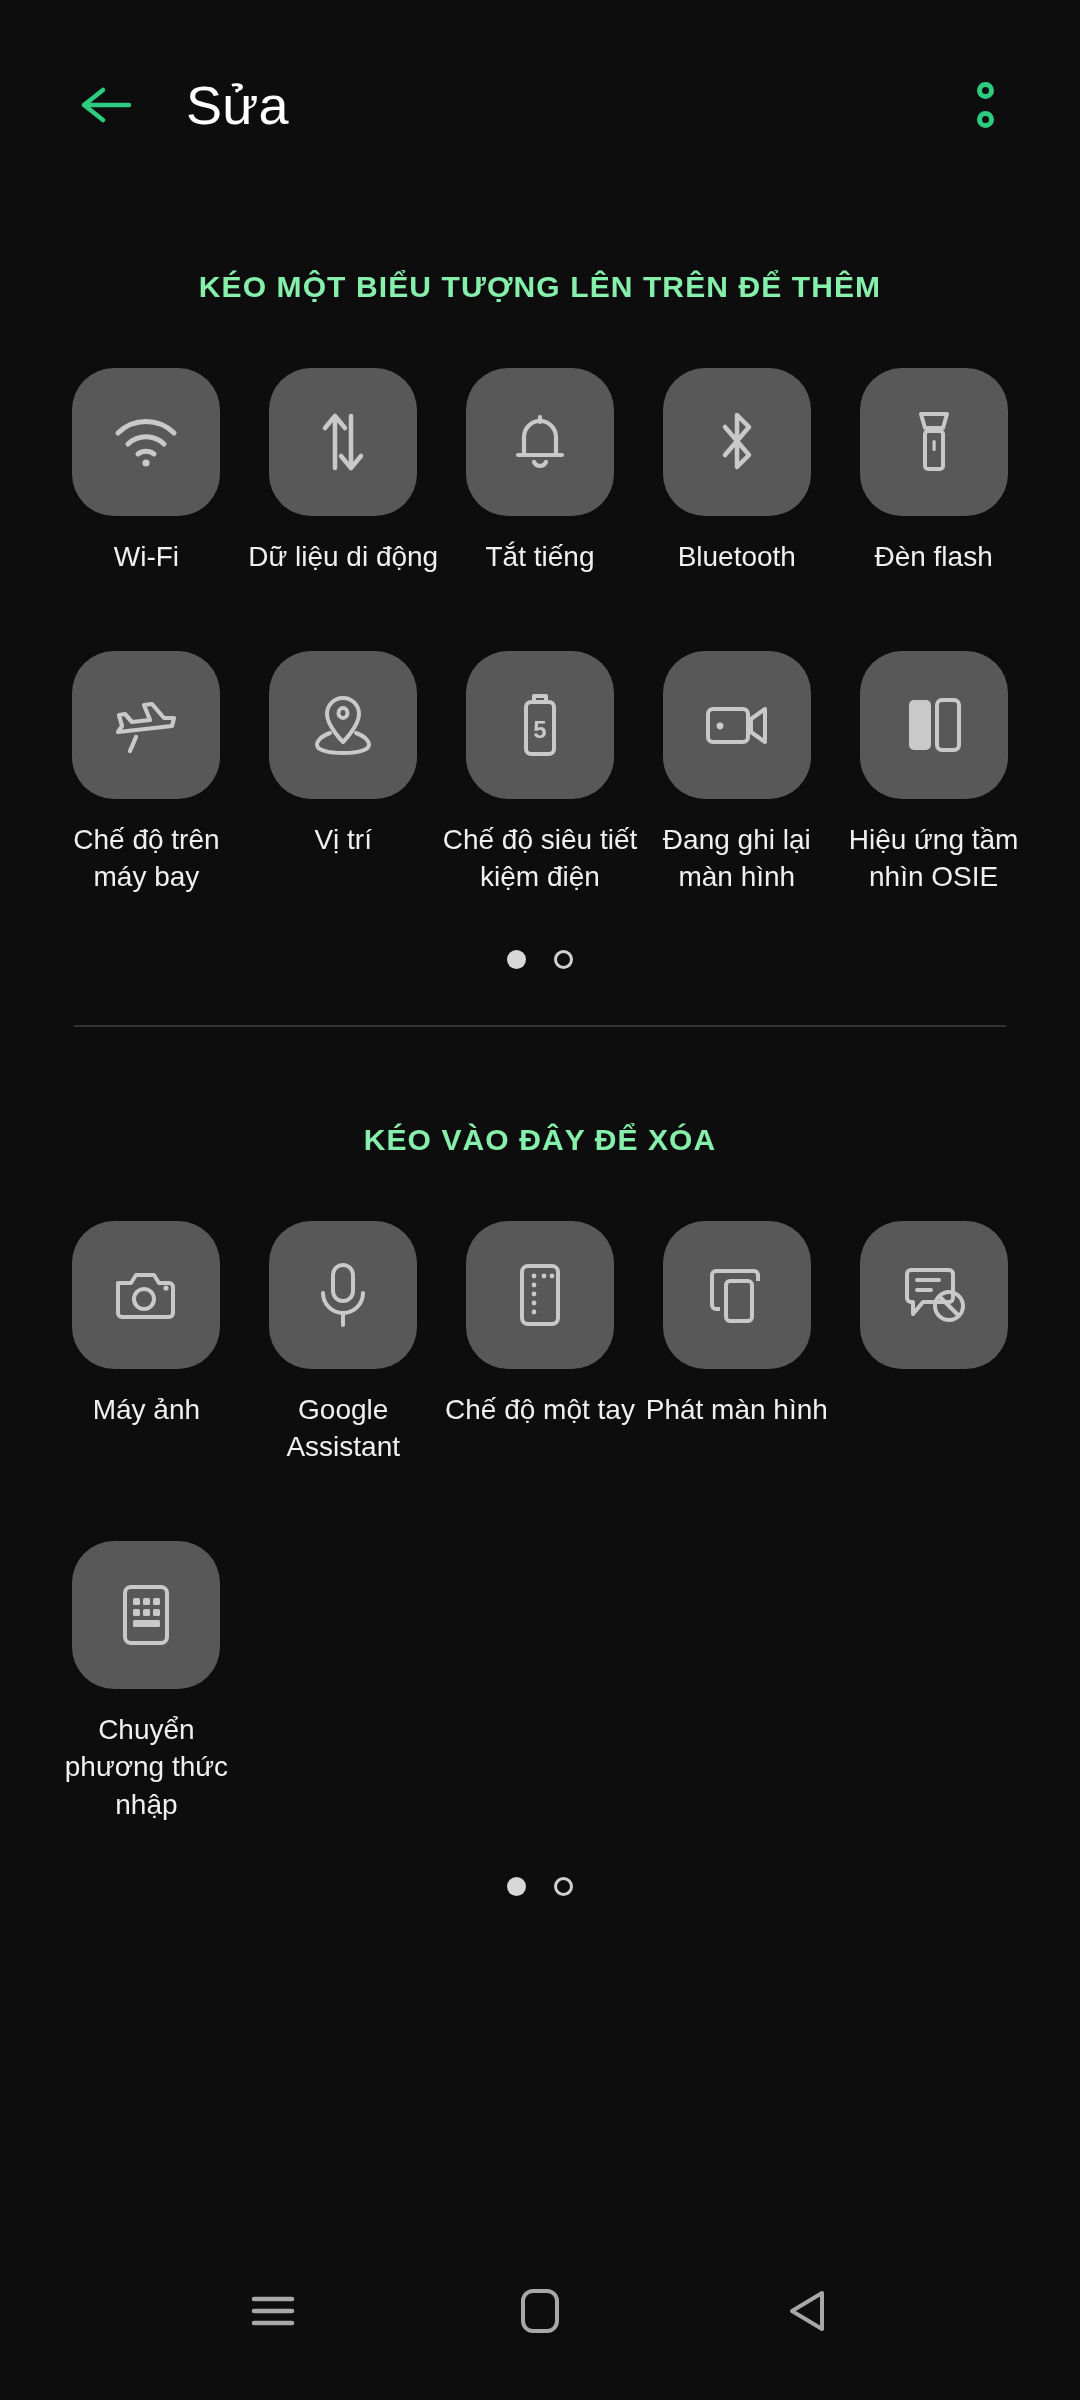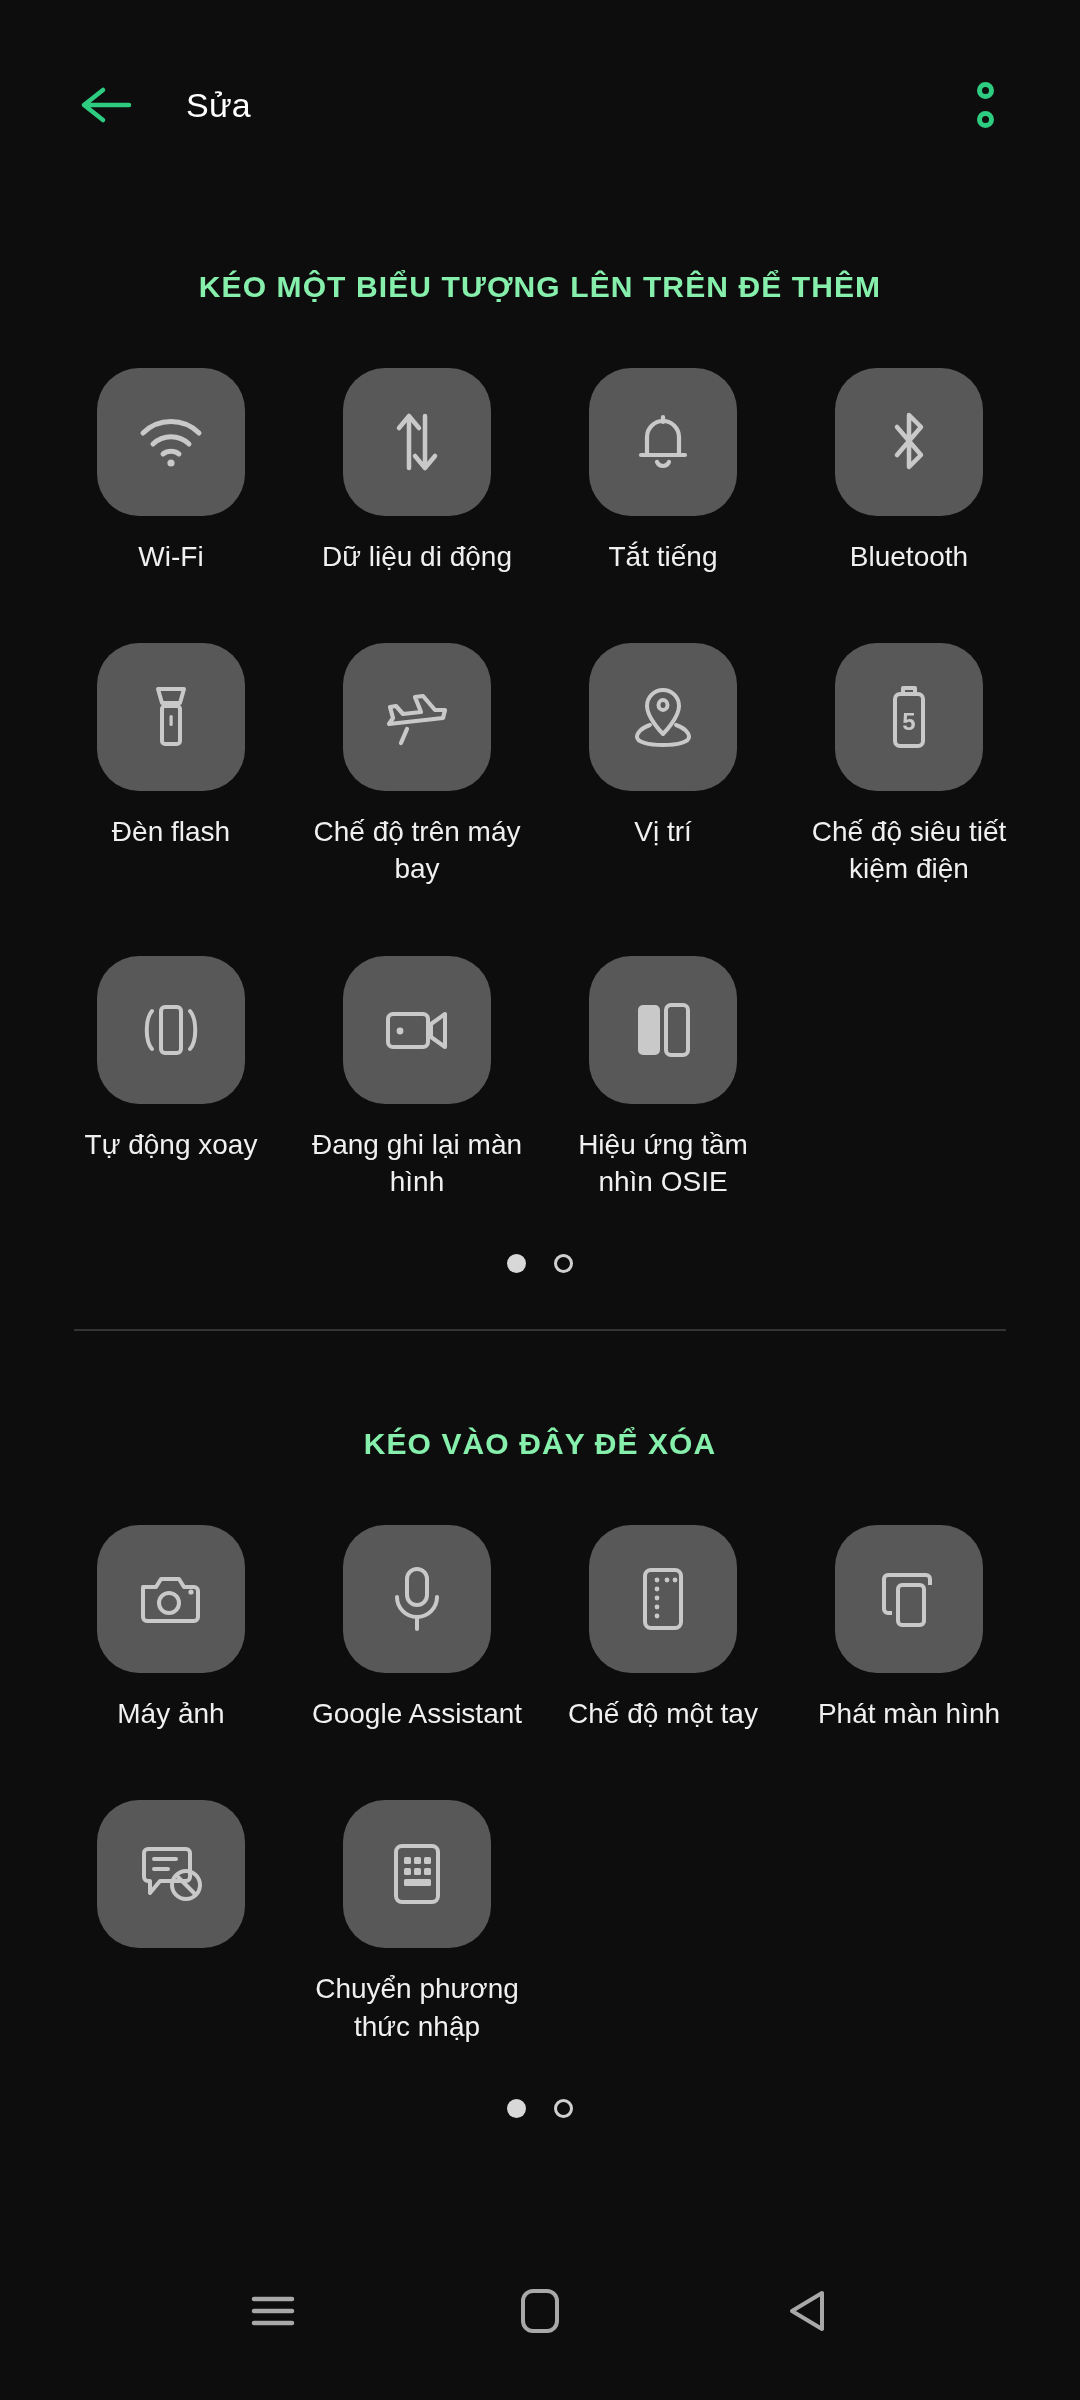--- a/index.html
+++ b/index.html
@@ -20,21 +20,21 @@
     padding: 0 60px 0 72px;
   }
   .back-btn {
     width: 70px; height: 70px;
     display: flex; align-items: center; justify-content: center;
     flex: 0 0 auto;
   }
   .back-btn svg { display: block; }
   .appbar-title {
     color: #ffffff;
-    font-size: 34px;
+    font-size: 54px;
     font-weight: 400;
     margin-left: 44px;
     letter-spacing: 0.2px;
     white-space: nowrap;
   }
   .appbar-spacer { flex: 1 1 auto; }
   .overflow-btn {
     width: 70px; height: 90px;
     display: flex; flex-direction: column;
     align-items: center; justify-content: center;
@@ -55,23 +55,23 @@
     font-size: 30px;
     font-weight: 700;
     text-align: center;
     letter-spacing: 1.1px;
     padding: 60px 40px 0 40px;
   }
   .sec2 .section-title { padding-top: 96px; }
 
   .grid {
     display: grid;
-    grid-template-columns: repeat(4, 1fr);
+    grid-template-columns: repeat(5, 1fr);
     padding: 0 48px;
-    row-gap: 4px;
+    row-gap: 12px;
   }
 
   .tile {
     display: flex;
     flex-direction: column;
     align-items: center;
     padding-top: 64px;
   }
   .tile-icon {
     width: 148px;
@@ -265,34 +265,20 @@
               <rect x="9" y="11" width="28" height="52" rx="5"></rect>
               <path d="M17 11 L17 5 L29 5 L29 11"></path>
             </g>
             <text x="23" y="47" font-family="Liberation Sans, sans-serif" font-size="24" font-weight="700" fill="#c9c9c9" text-anchor="middle">5</text>
           </svg>
         </span>
       </div>
       <div class="tile-label">Chế độ siêu tiết kiệm điện</div>
     </div>
 
-    <div class="tile">
-      <div class="tile-icon">
-        <span>
-          <svg width="66" height="62" viewBox="0 0 66 62">
-            <g fill="none" stroke="#c9c9c9" stroke-width="4" stroke-linecap="round" stroke-linejoin="round">
-              <rect x="23" y="8" width="20" height="46" rx="4"></rect>
-              <path d="M14 12 C7 20 7 42 14 50"></path>
-              <path d="M52 12 C59 20 59 42 52 50"></path>
-            </g>
-          </svg>
-        </span>
-      </div>
-      <div class="tile-label">Tự động xoay</div>
-    </div>
 
     <div class="tile">
       <div class="tile-icon">
         <span>
           <svg width="68" height="52" viewBox="0 0 68 52">
             <g fill="none" stroke="#c9c9c9" stroke-width="4" stroke-linejoin="round">
               <rect x="5" y="10" width="40" height="33" rx="5"></rect>
               <path d="M48 20 L62 10 L62 43 L48 33 Z"></path>
             </g>
             <circle cx="17" cy="27" r="3.4" fill="#c9c9c9"></circle>

